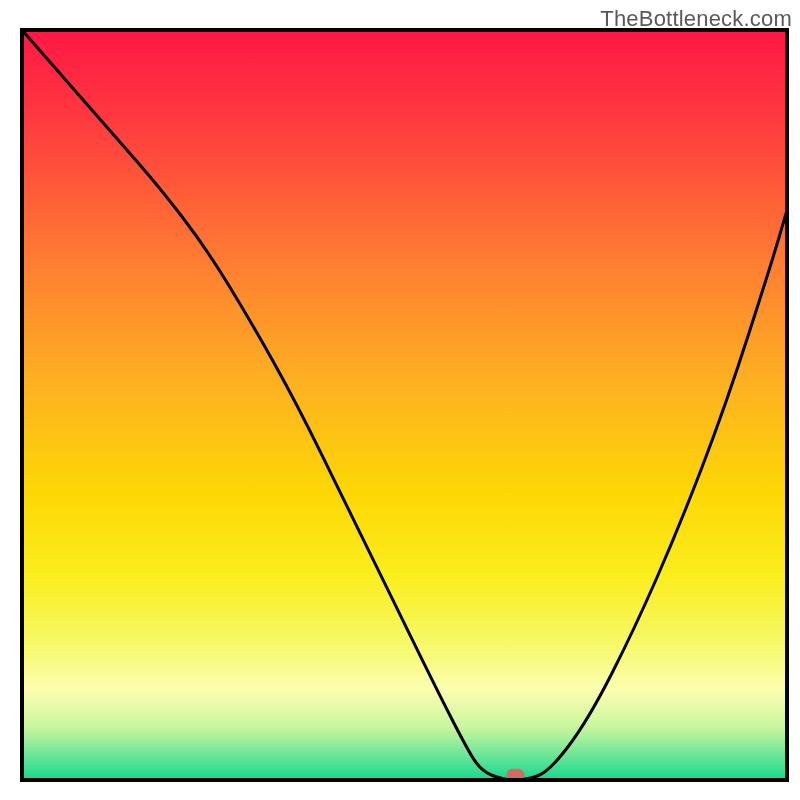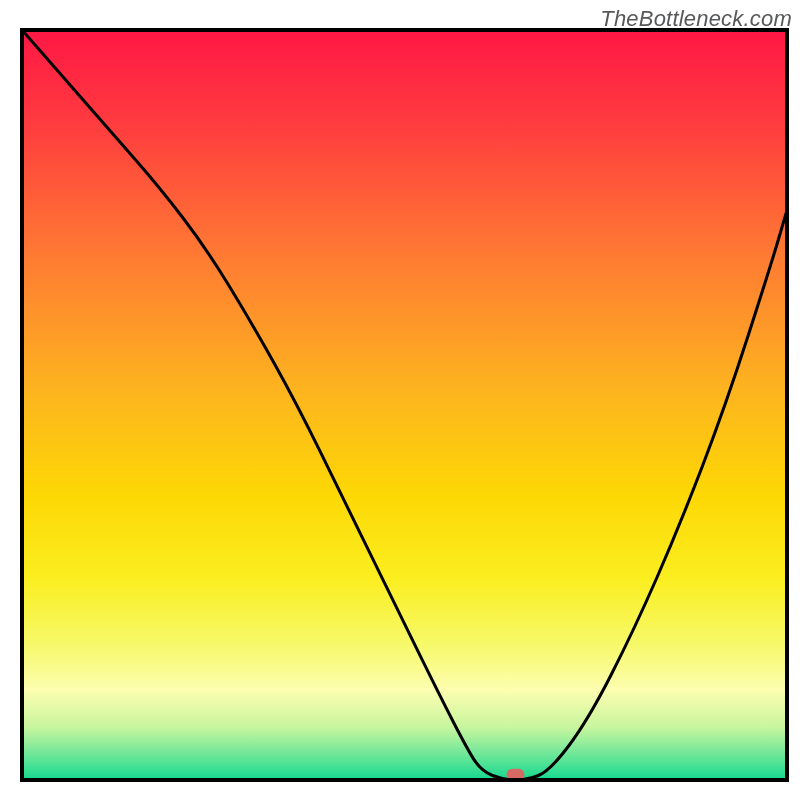--- a/index.html
+++ b/index.html
@@ -7,21 +7,20 @@
     padding: 0;
     width: 800px;
     height: 800px;
     background: #ffffff;
     overflow: hidden;
   }
   .wrap {
     position: relative;
     width: 800px;
     height: 800px;
-    font-style: italic;
   }
   .watermark {
     position: absolute;
     top: 6px;
     right: 8px;
     font-family: Arial, Helvetica, sans-serif;
     font-size: 22px;
     color: #58595b;
     letter-spacing: 0.2px;
   }

